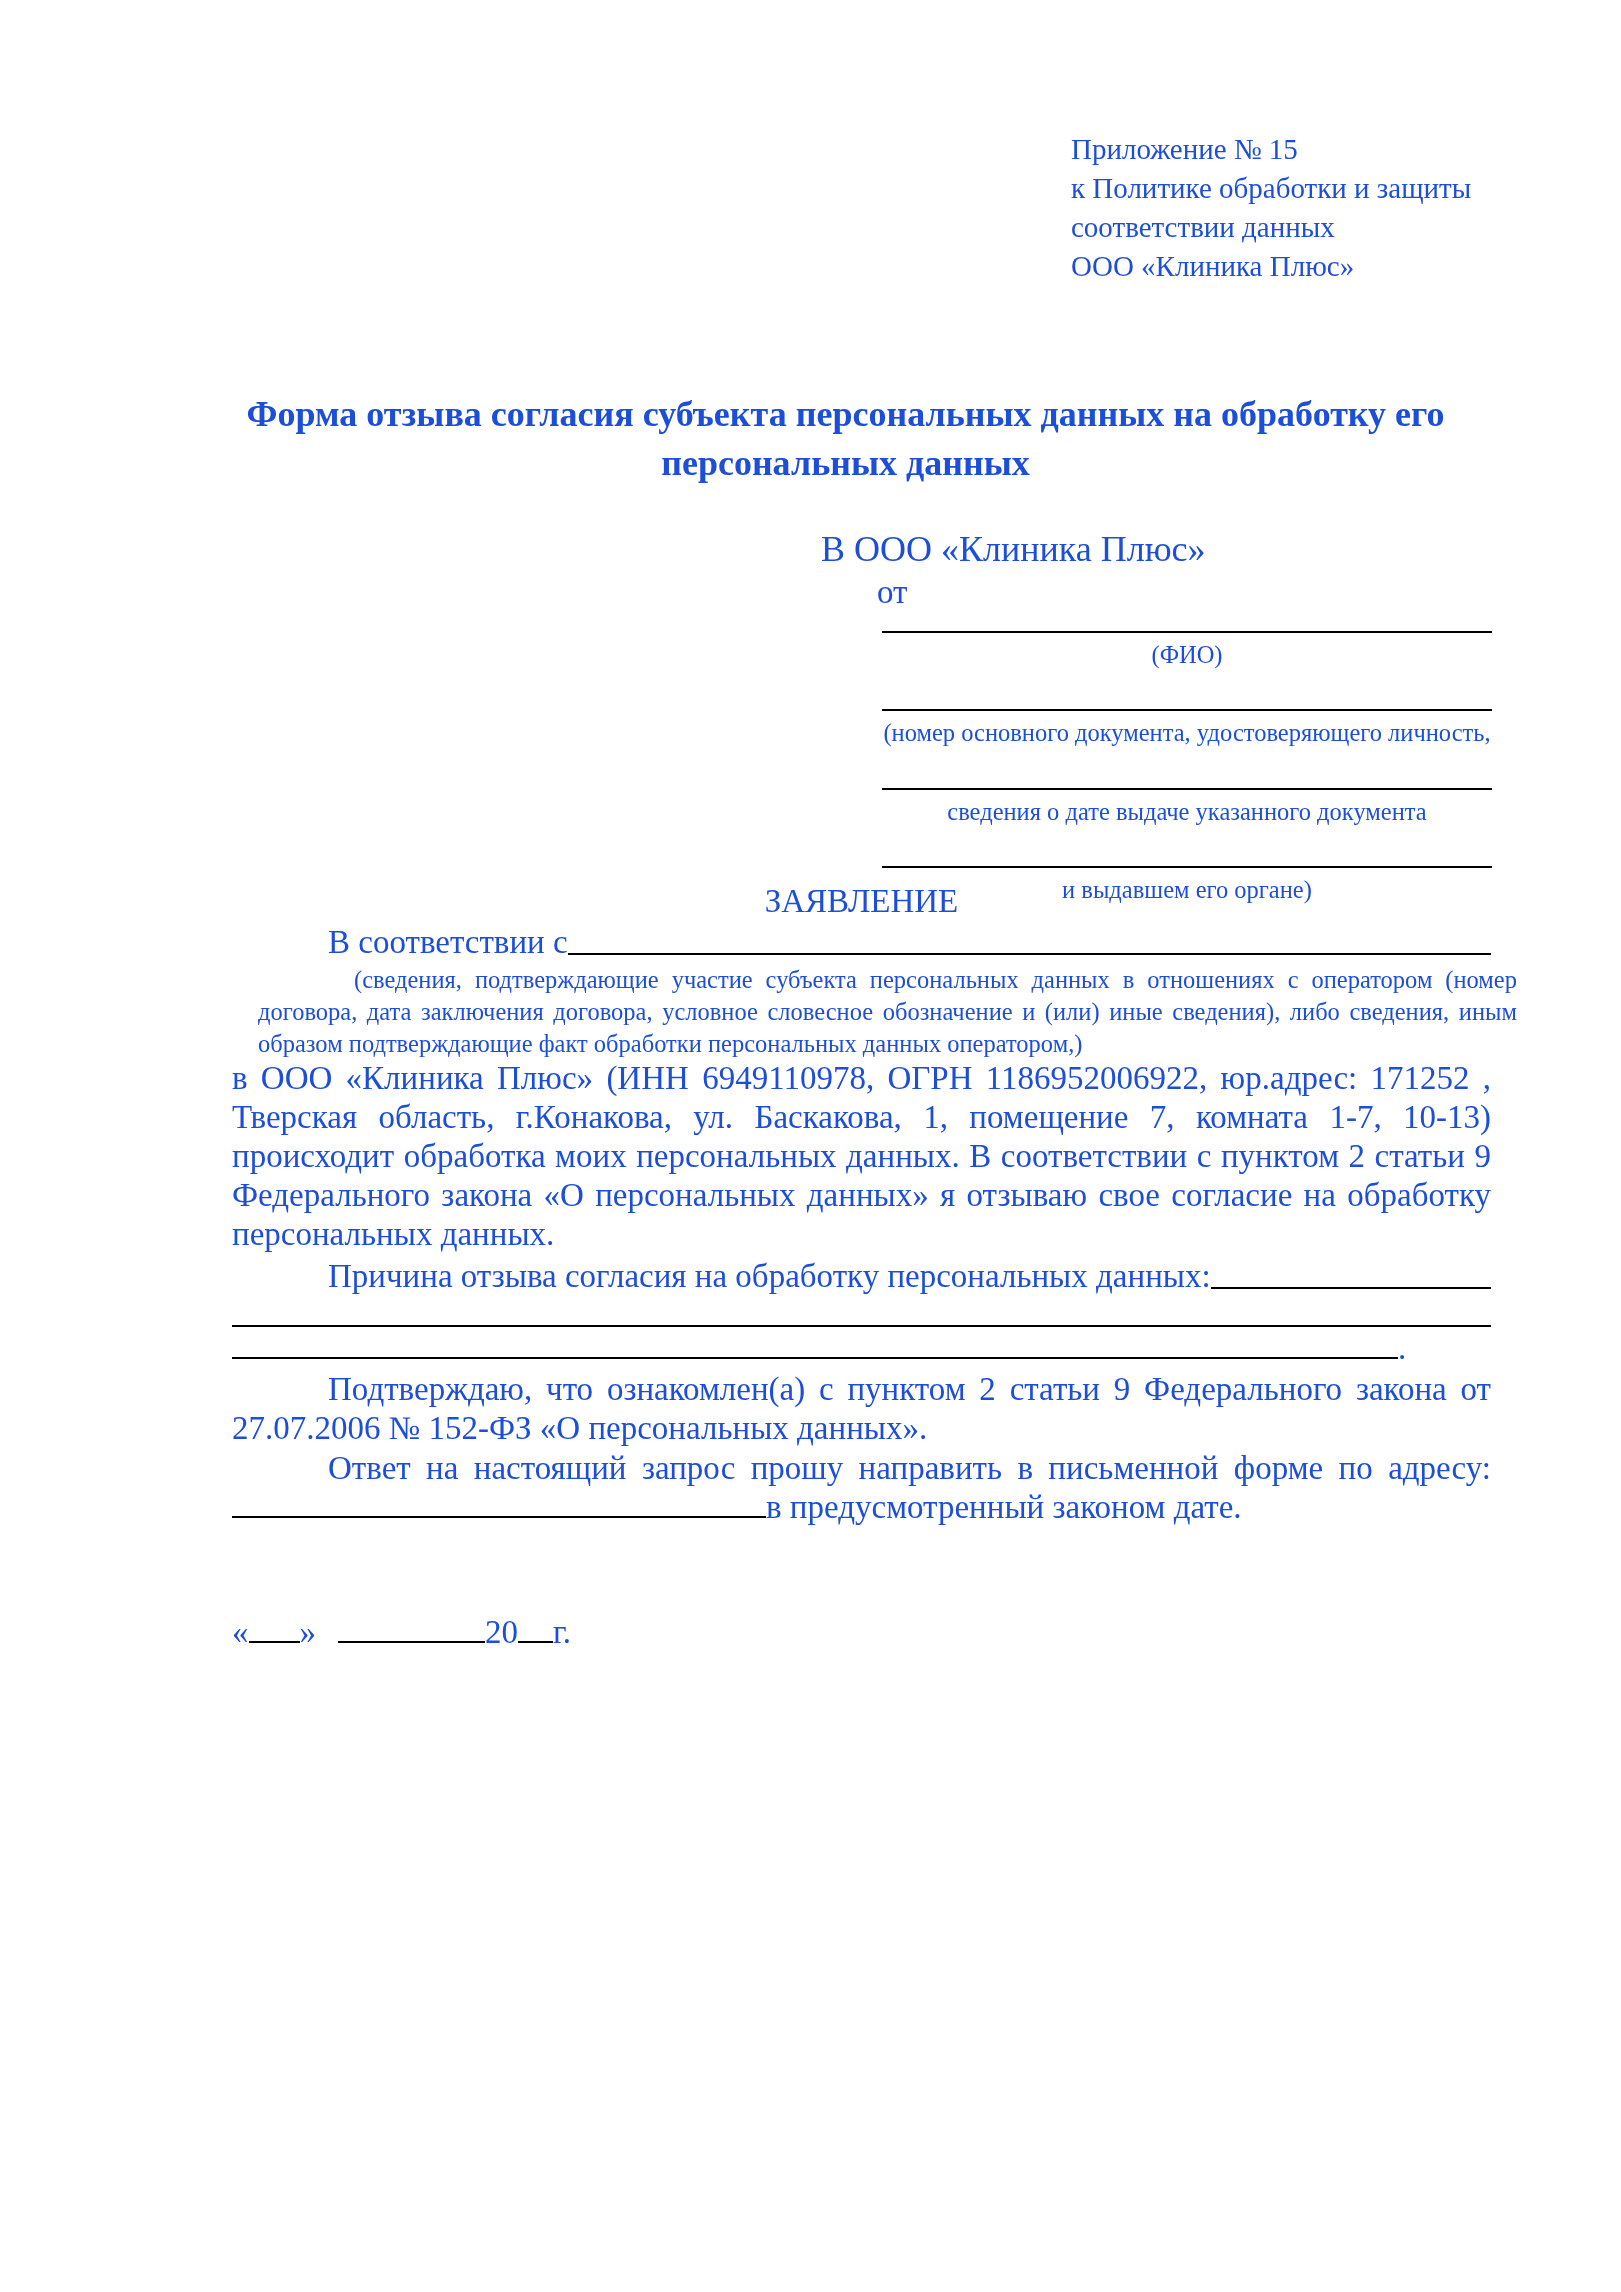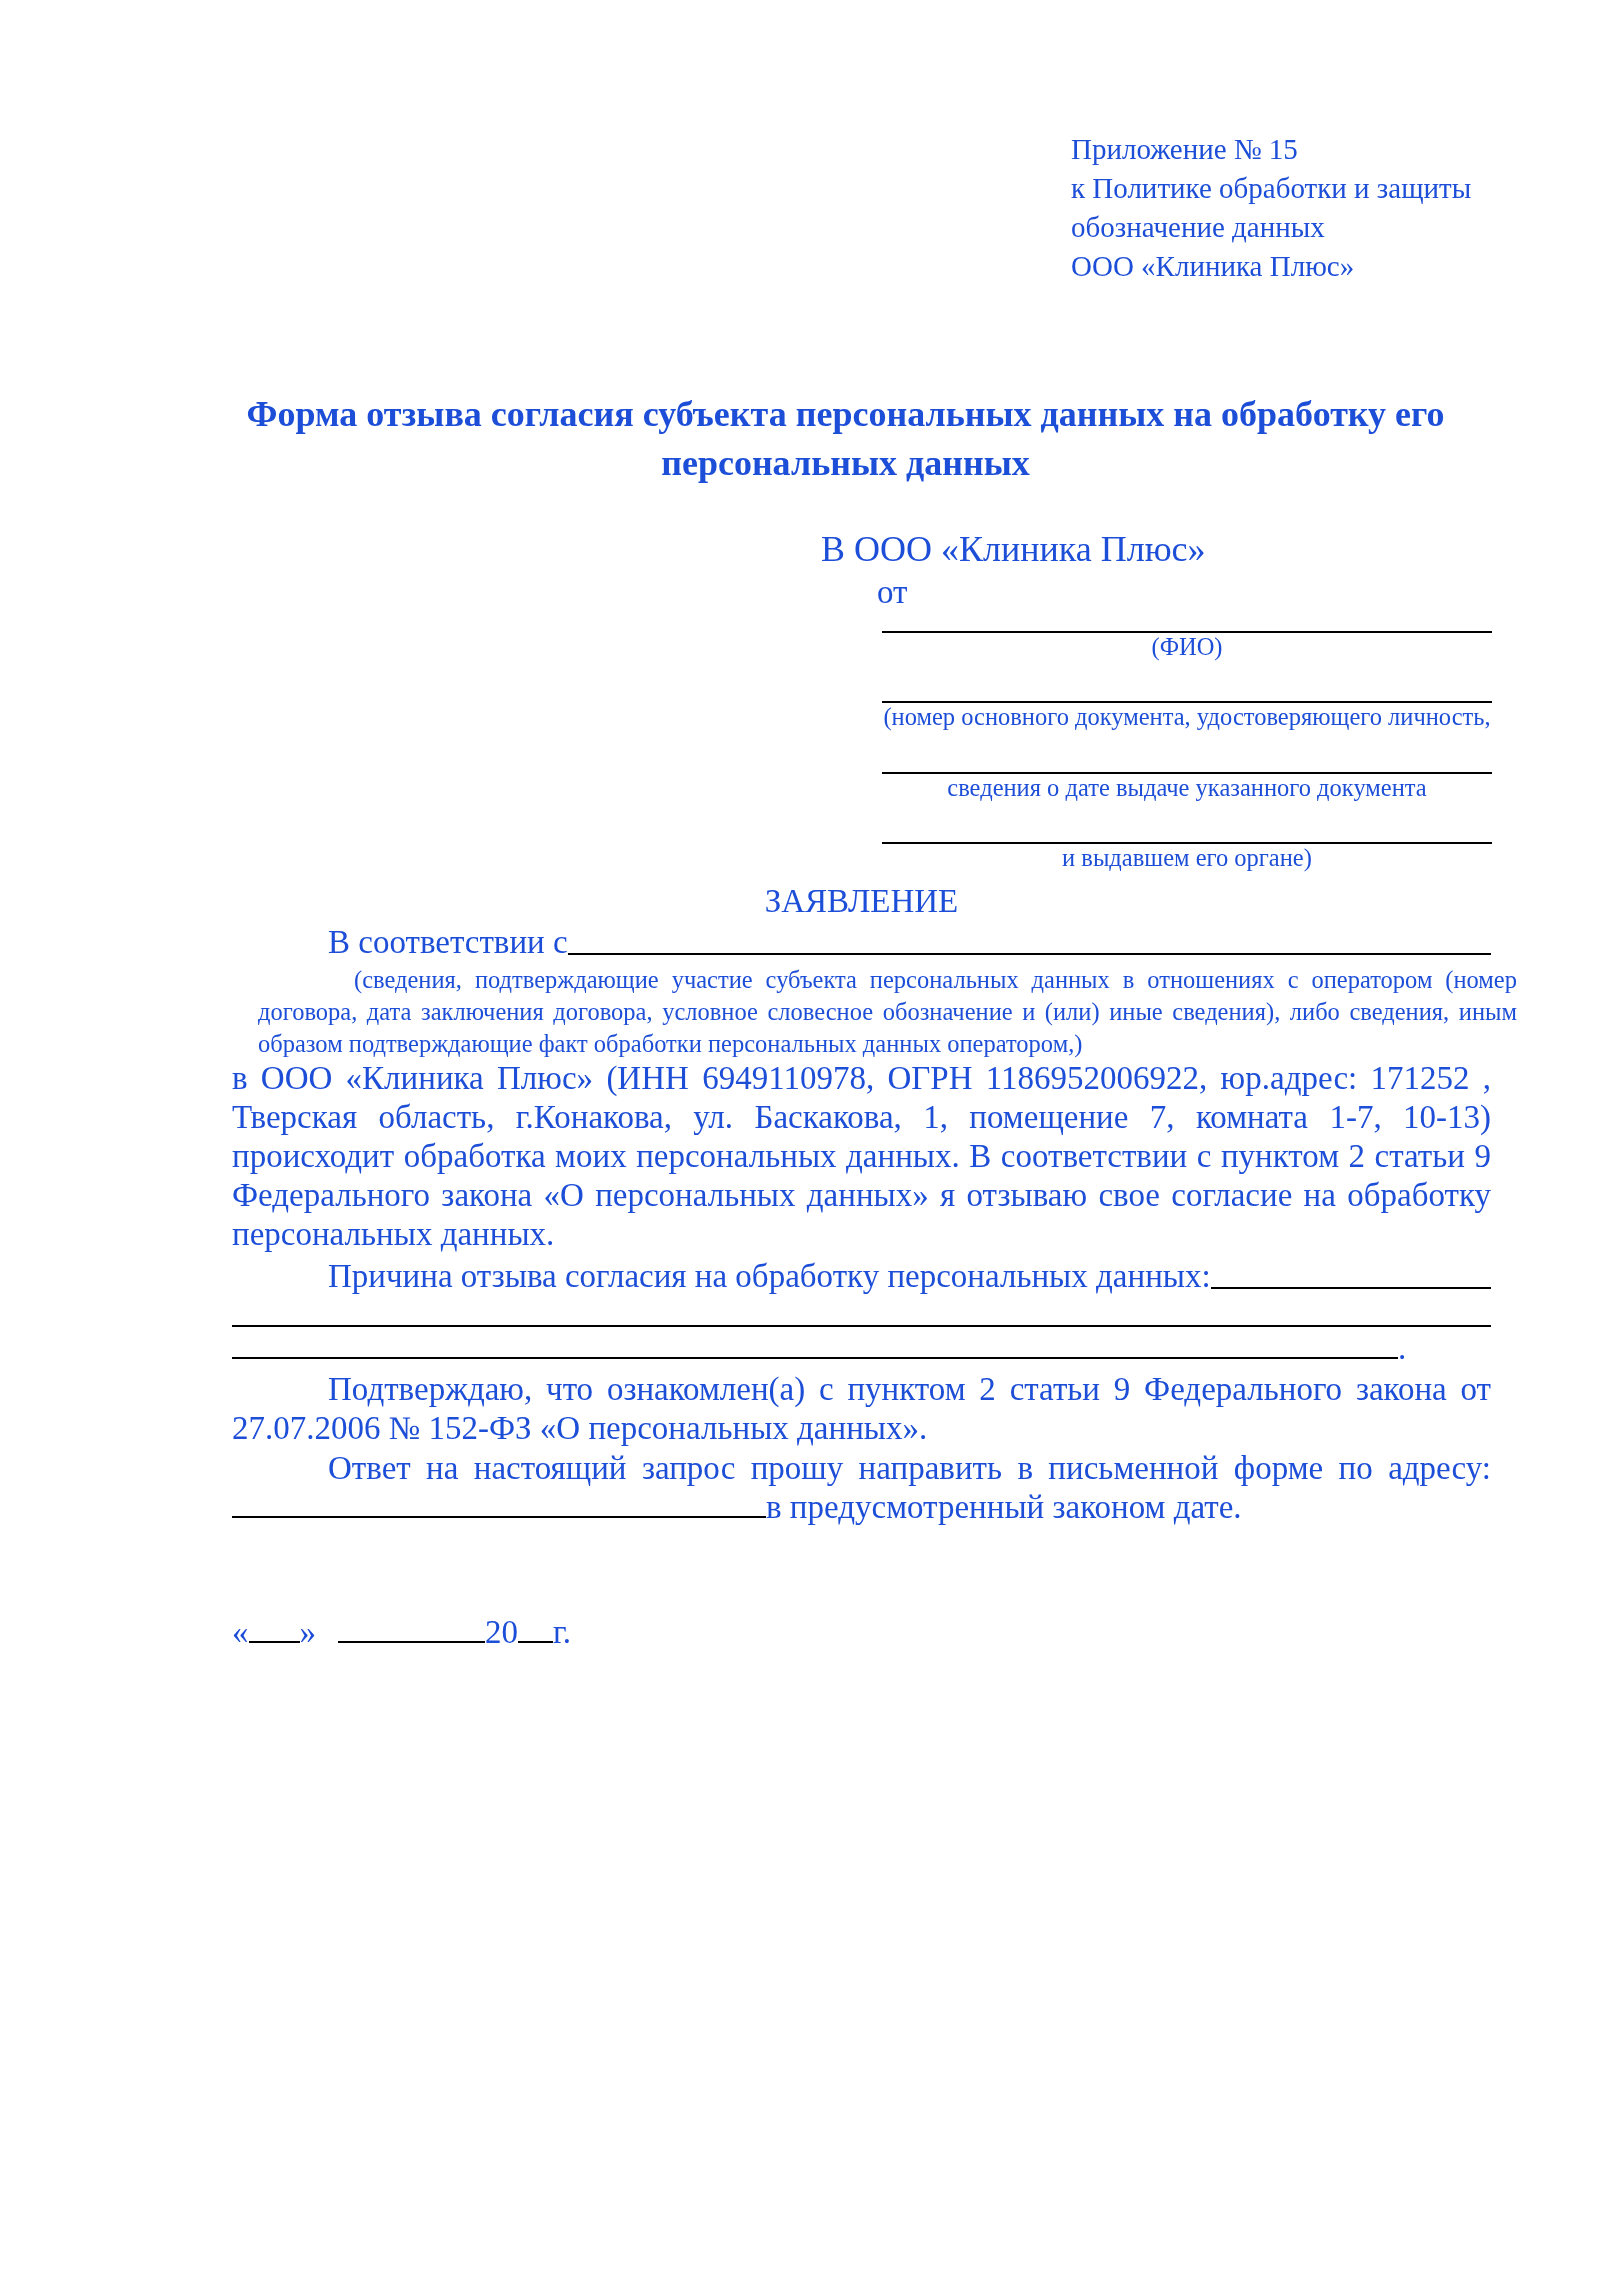--- a/index.html
+++ b/index.html
@@ -18,21 +18,21 @@
   
   .title{left:216px;top:390px;width:1259px;text-align:center;
          font-weight:bold;font-size:36px;line-height:49px;}
   .to-line{left:821px;top:529px;font-size:36px;line-height:41px;}
   .from-line{left:877px;top:572px;font-size:33px;line-height:41px;}
   
   .fields{left:882px;top:600px;width:610px;}
   .field .blank{border-bottom:2.9px solid #000;}
   .field .b1{height:31px;}
   .field .bn{height:41px;}
-  .field .fcaption{font-size:24.5px;line-height:27.4px;text-align:center;}
+  .field .fcaption{font-size:24.5px;line-height:27.4px;text-align:center;margin-top:8px;}
   
   .zajav{left:232px;top:882px;width:1259px;text-align:center;
          font-size:33px;line-height:39px;}
   .flexline{display:flex;align-items:flex-start;font-size:33px;line-height:39px;}
   .intro{left:232px;top:923px;width:1259px;}
   .lead{white-space:nowrap;padding-left:96px;}
   .fill-line{flex:1;height:30px;border-bottom:2.9px solid #000;}
   .note{left:232px;top:964px;width:1259px;font-size:24.5px;line-height:32px;
         text-align:justify;text-indent:96px;margin-left:26px;}
   .body-par{left:232px;top:1059px;width:1259px;font-size:33px;line-height:39px;
@@ -52,21 +52,21 @@
   .dategroup span{vertical-align:baseline;}
 </style>
 </head>
 <body>
 
 <div class="page">
 
   <div class="abs appendix">
     <div>Приложение № 15</div>
     <div>к Политике обработки и защиты</div>
-    <div>обозначение данных</div>
+    <div>соответствии данных</div>
     <div>ООО «Клиника Плюс»</div>
   </div>
 
   <div class="abs title">Форма отзыва согласия субъекта персональных данных на обработку его персональных данных</div>
 
   <div class="abs to-line">В ООО «Клиника Плюс»</div>
   <div class="abs from-line">от</div>
 
   <div class="abs fields">
     <div class="field">

